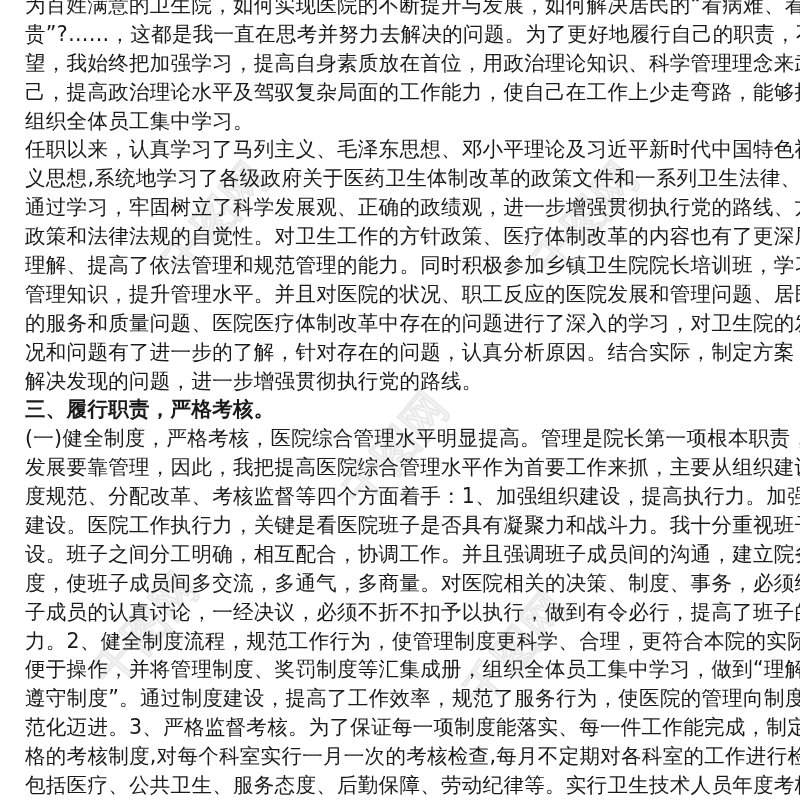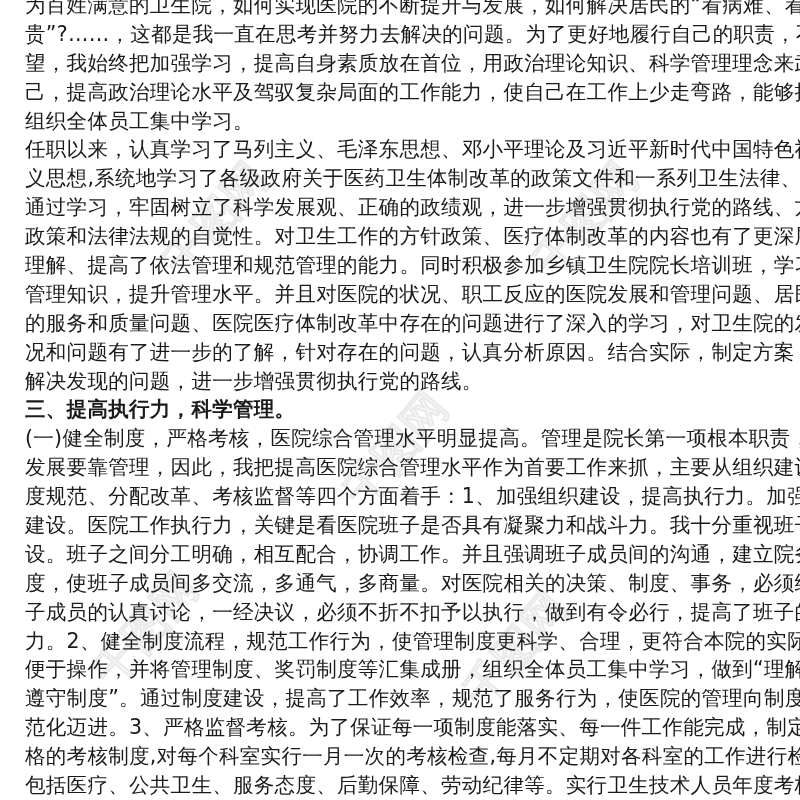--- a/index.html
+++ b/index.html
@@ -72,21 +72,21 @@
     <div class="line">组织全体员工集中学习。</div>
     <div class="line justify">任职以来，认真学习了马列主义、毛泽东思想、邓小平理论及习近平新时代中国特色社会主</div>
     <div class="line justify">义思想,系统地学习了各级政府关于医药卫生体制改革的政策文件和一系列卫生法律、法规。</div>
     <div class="line justify">通过学习，牢固树立了科学发展观、正确的政绩观，进一步增强贯彻执行党的路线、方针、</div>
     <div class="line justify">政策和法律法规的自觉性。对卫生工作的方针政策、医疗体制改革的内容也有了更深层次的</div>
     <div class="line justify">理解、提高了依法管理和规范管理的能力。同时积极参加乡镇卫生院院长培训班，学习医院</div>
     <div class="line justify">管理知识，提升管理水平。并且对医院的状况、职工反应的医院发展和管理问题、居民反应</div>
     <div class="line justify">的服务和质量问题、医院医疗体制改革中存在的问题进行了深入的学习，对卫生院的发展状</div>
     <div class="line justify">况和问题有了进一步的了解，针对存在的问题，认真分析原因。结合实际，制定方案，及时</div>
     <div class="line">解决发现的问题，进一步增强贯彻执行党的路线。</div>
-    <div class="line heading">三、提高执行力，科学管理。</div>
+    <div class="line heading">三、履行职责，严格考核。</div>
     <div class="line justify">(一)健全制度，严格考核，医院综合管理水平明显提高。管理是院长第一项根本职责，医院</div>
     <div class="line justify">发展要靠管理，因此，我把提高医院综合管理水平作为首要工作来抓，主要从组织建设、制</div>
     <div class="line justify">度规范、分配改革、考核监督等四个方面着手：1、加强组织建设，提高执行力。加强班子</div>
     <div class="line justify">建设。医院工作执行力，关键是看医院班子是否具有凝聚力和战斗力。我十分重视班子的建</div>
     <div class="line justify">设。班子之间分工明确，相互配合，协调工作。并且强调班子成员间的沟通，建立院务会制</div>
     <div class="line justify">度，使班子成员间多交流，多通气，多商量。对医院相关的决策、制度、事务，必须经过班</div>
     <div class="line justify">子成员的认真讨论，一经决议，必须不折不扣予以执行，做到有令必行，提高了班子的执行</div>
     <div class="line justify">力。2、健全制度流程，规范工作行为，使管理制度更科学、合理，更符合本院的实际情况，</div>
     <div class="line justify">便于操作，并将管理制度、奖罚制度等汇集成册，组织全体员工集中学习，做到“理解制度、</div>
     <div class="line justify">遵守制度”。通过制度建设，提高了工作效率，规范了服务行为，使医院的管理向制度化、规</div>

